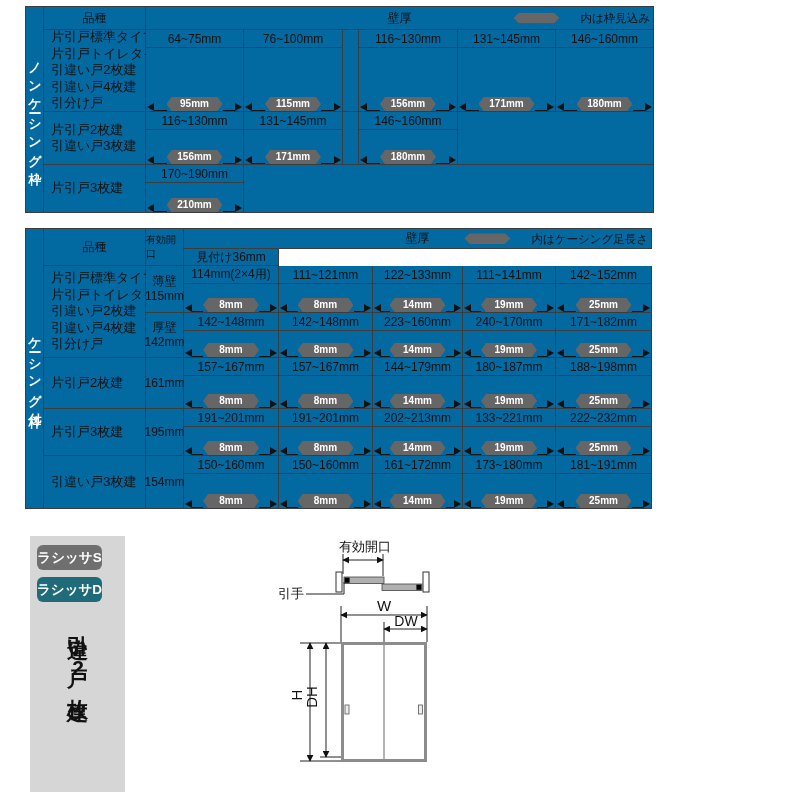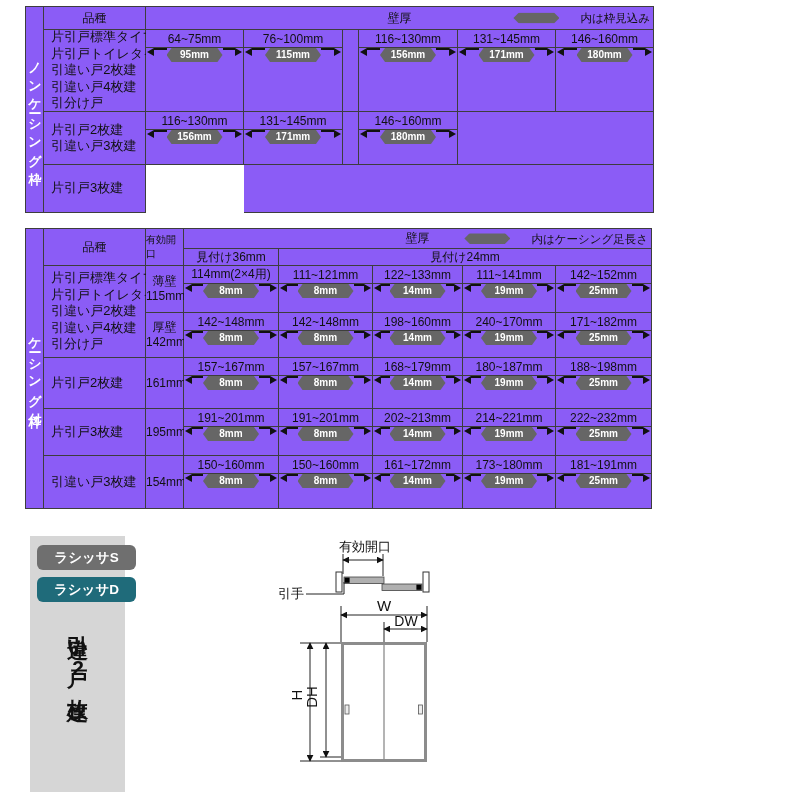--- a/index.html
+++ b/index.html
@@ -1,40 +1,40 @@
 <!DOCTYPE html>
 <html><head>
 <meta charset="utf-8">
 <style>
   html,body{margin:0;padding:0;background:#fff}
   .stage{position:relative;width:800px;height:800px;background:#ffffff;overflow:hidden;
          font-family:"Liberation Sans","DejaVu Sans",sans-serif;color:#111}
   .tbl{position:absolute;display:grid;border-top:1px solid #3d3d3d;border-left:1px solid #3d3d3d;box-sizing:border-box}
-  .tbl > div{border-right:1px solid #3d3d3d;border-bottom:1px solid #3d3d3d;box-sizing:border-box;min-width:0;min-height:0;background:#8b5cf6}
+  .tbl > div{border-right:1px solid #3d3d3d;border-bottom:1px solid #3d3d3d;box-sizing:border-box;min-width:0;min-height:0;background:#0369a1}
   .band{background:#5a5a5a;display:flex;align-items:center;justify-content:center}
   .vtext{writing-mode:vertical-rl;color:#fff;font-size:13px;font-weight:bold;letter-spacing:3px}
   .hc{background:#e7e7e7;display:flex;align-items:center;justify-content:center;font-size:12px}
   .hc.sm{font-size:10px}
   .wall{position:relative}
   .legend{position:absolute;right:3px;top:50%;transform:translateY(-50%);display:flex;align-items:center;gap:21px;font-size:11.5px;white-space:nowrap}
   .pill-sm{width:46px;height:11px;background:#666;flex:0 0 46px;
            clip-path:polygon(12% 0,88% 0,100% 50%,88% 100%,12% 100%,0 50%)}
   .pc{display:flex;flex-direction:column;justify-content:center;padding-left:7px;font-size:13px;line-height:16.4px;white-space:nowrap}
   .vc{display:flex;flex-direction:column}
   .range{flex:0 0 17px;height:17px;display:flex;align-items:center;justify-content:center;border-bottom:1px solid #3d3d3d;font-size:12px;white-space:nowrap}
   .range.sm{font-size:12px}
-  .az{flex:1;display:flex;align-items:flex-start;padding:0 1px}
+  .az{flex:1;display:flex;align-items:flex-end;padding:0 1px}
   .ahl{width:0;height:0;border:4px solid transparent;border-left:none;border-right:7px solid #111;flex:0 0 auto}
   .ahr{width:0;height:0;border:4px solid transparent;border-right:none;border-left:7px solid #111;flex:0 0 auto}
   .al{flex:1;height:1.5px;background:#111}
   .pill{background:#666;color:#fff;font-size:10px;font-weight:bold;height:14px;line-height:14px;min-width:50px;padding:0 3px;text-align:center;flex:0 0 auto;
         clip-path:polygon(9% 0,91% 0,100% 50%,91% 100%,9% 100%,0 50%)}
-  .fc{display:flex;flex-direction:column;justify-content:center;font-size:12px;line-height:15px;text-align:center}
+  .fc{display:flex;flex-direction:column;align-items:center;justify-content:center;font-size:12px;line-height:15px;text-align:center}
   .panel{position:absolute;left:30px;top:536px;width:95px;height:256px;background:#d6d6d6}
-  .badge{position:absolute;left:7px;width:99px;height:25px;border-radius:6px;color:#fff;font-weight:bold;font-size:13.5px;display:flex;align-items:center;justify-content:center}
+  .badge{position:absolute;left:7px;width:65px;height:25px;border-radius:6px;color:#fff;font-weight:bold;font-size:13.5px;display:flex;align-items:center;justify-content:center}
   .badge.s{top:9px;background:#6f6f6f}
   .badge.d{top:41px;background:#1f6b7a}
   .vtitle{position:absolute;left:0;top:84px;width:100%;height:176px;display:flex;align-items:flex-start;justify-content:center}
   .vtitle span{writing-mode:vertical-rl;text-orientation:upright;font-size:21px;font-weight:bold;letter-spacing:3px}
   .diagram{position:absolute;left:236px;top:536px;width:200px;height:260px}
   svg text{font-family:"Liberation Sans","DejaVu Sans",sans-serif;fill:#111}
 </style>
 </head>
 <body>
 
@@ -145,38 +145,47 @@
           <span class="pill">180mm</span>
           <span class="al"></span>
           <span class="ahr"></span>
         </div>
     </div>
     <div style="grid-row:3;grid-column:7/9"></div>
 
     <div class="pc" style="grid-row:4;grid-column:2">
       <div>片引戸3枚建</div>
     </div>
+    <div class="vc" style="grid-row:4;grid-column:3">
+      <div class="range">170~190mm</div>
+      <div class="az">
+          <span class="ahl"></span>
+          <span class="al"></span>
+          <span class="pill">210mm</span>
+          <span class="al"></span>
+          <span class="ahr"></span>
+        </div>
+    </div>
     <div style="grid-row:4;grid-column:4/9"></div>
   </div>
 
   <div class="tbl" style="left:25px;top:228px;grid-template-columns:18px 102px 38px 95px 94px 90px 93px 96px;grid-template-rows:20px 17px 47px 45px 51px 47px 53px">
     <div class="band" style="grid-row:1/8;grid-column:1">
       <span class="vtext">ケーシング付枠</span>
     </div>
     <div class="hc" style="grid-row:1/3;grid-column:2">品種</div>
     <div class="hc sm" style="grid-row:1/3;grid-column:3">有効開口</div>
     <div class="hc wall" style="grid-row:1;grid-column:4/9">
       <span>壁厚</span>
       <span class="legend">
         <span class="pill-sm"></span>
         <span>内はケーシング足長さ</span>
       </span>
     </div>
     <div class="hc" style="grid-row:2;grid-column:4">見付け36mm</div>
-    <div class="hc" style="grid-row:2;grid-column:5/9">見付け24mm</div>
 
     <div class="pc" style="grid-row:3/5;grid-column:2">
       <div>片引戸標準タイプ</div>
       <div>片引戸トイレタイプ</div>
       <div>引違い戸2枚建</div>
       <div>引違い戸4枚建</div>
       <div>引分け戸</div>
     </div>
 
     <div class="fc" style="grid-row:3;grid-column:3">
@@ -252,21 +261,21 @@
       <div class="range">142~148mm</div>
       <div class="az">
           <span class="ahl"></span>
           <span class="al"></span>
           <span class="pill">8mm</span>
           <span class="al"></span>
           <span class="ahr"></span>
         </div>
     </div>
     <div class="vc" style="grid-row:4;grid-column:6">
-      <div class="range">198~160mm</div>
+      <div class="range">223~160mm</div>
       <div class="az">
           <span class="ahl"></span>
           <span class="al"></span>
           <span class="pill">14mm</span>
           <span class="al"></span>
           <span class="ahr"></span>
         </div>
     </div>
     <div class="vc" style="grid-row:4;grid-column:7">
       <div class="range">240~170mm</div>
@@ -307,21 +316,21 @@
       <div class="range">157~167mm</div>
       <div class="az">
           <span class="ahl"></span>
           <span class="al"></span>
           <span class="pill">8mm</span>
           <span class="al"></span>
           <span class="ahr"></span>
         </div>
     </div>
     <div class="vc" style="grid-row:5;grid-column:6">
-      <div class="range">168~179mm</div>
+      <div class="range">144~179mm</div>
       <div class="az">
           <span class="ahl"></span>
           <span class="al"></span>
           <span class="pill">14mm</span>
           <span class="al"></span>
           <span class="ahr"></span>
         </div>
     </div>
     <div class="vc" style="grid-row:5;grid-column:7">
       <div class="range">180~187mm</div>
@@ -372,21 +381,21 @@
       <div class="range">202~213mm</div>
       <div class="az">
           <span class="ahl"></span>
           <span class="al"></span>
           <span class="pill">14mm</span>
           <span class="al"></span>
           <span class="ahr"></span>
         </div>
     </div>
     <div class="vc" style="grid-row:6;grid-column:7">
-      <div class="range">214~221mm</div>
+      <div class="range">133~221mm</div>
       <div class="az">
           <span class="ahl"></span>
           <span class="al"></span>
           <span class="pill">19mm</span>
           <span class="al"></span>
           <span class="ahr"></span>
         </div>
     </div>
     <div class="vc" style="grid-row:6;grid-column:8">
       <div class="range">222~232mm</div>

